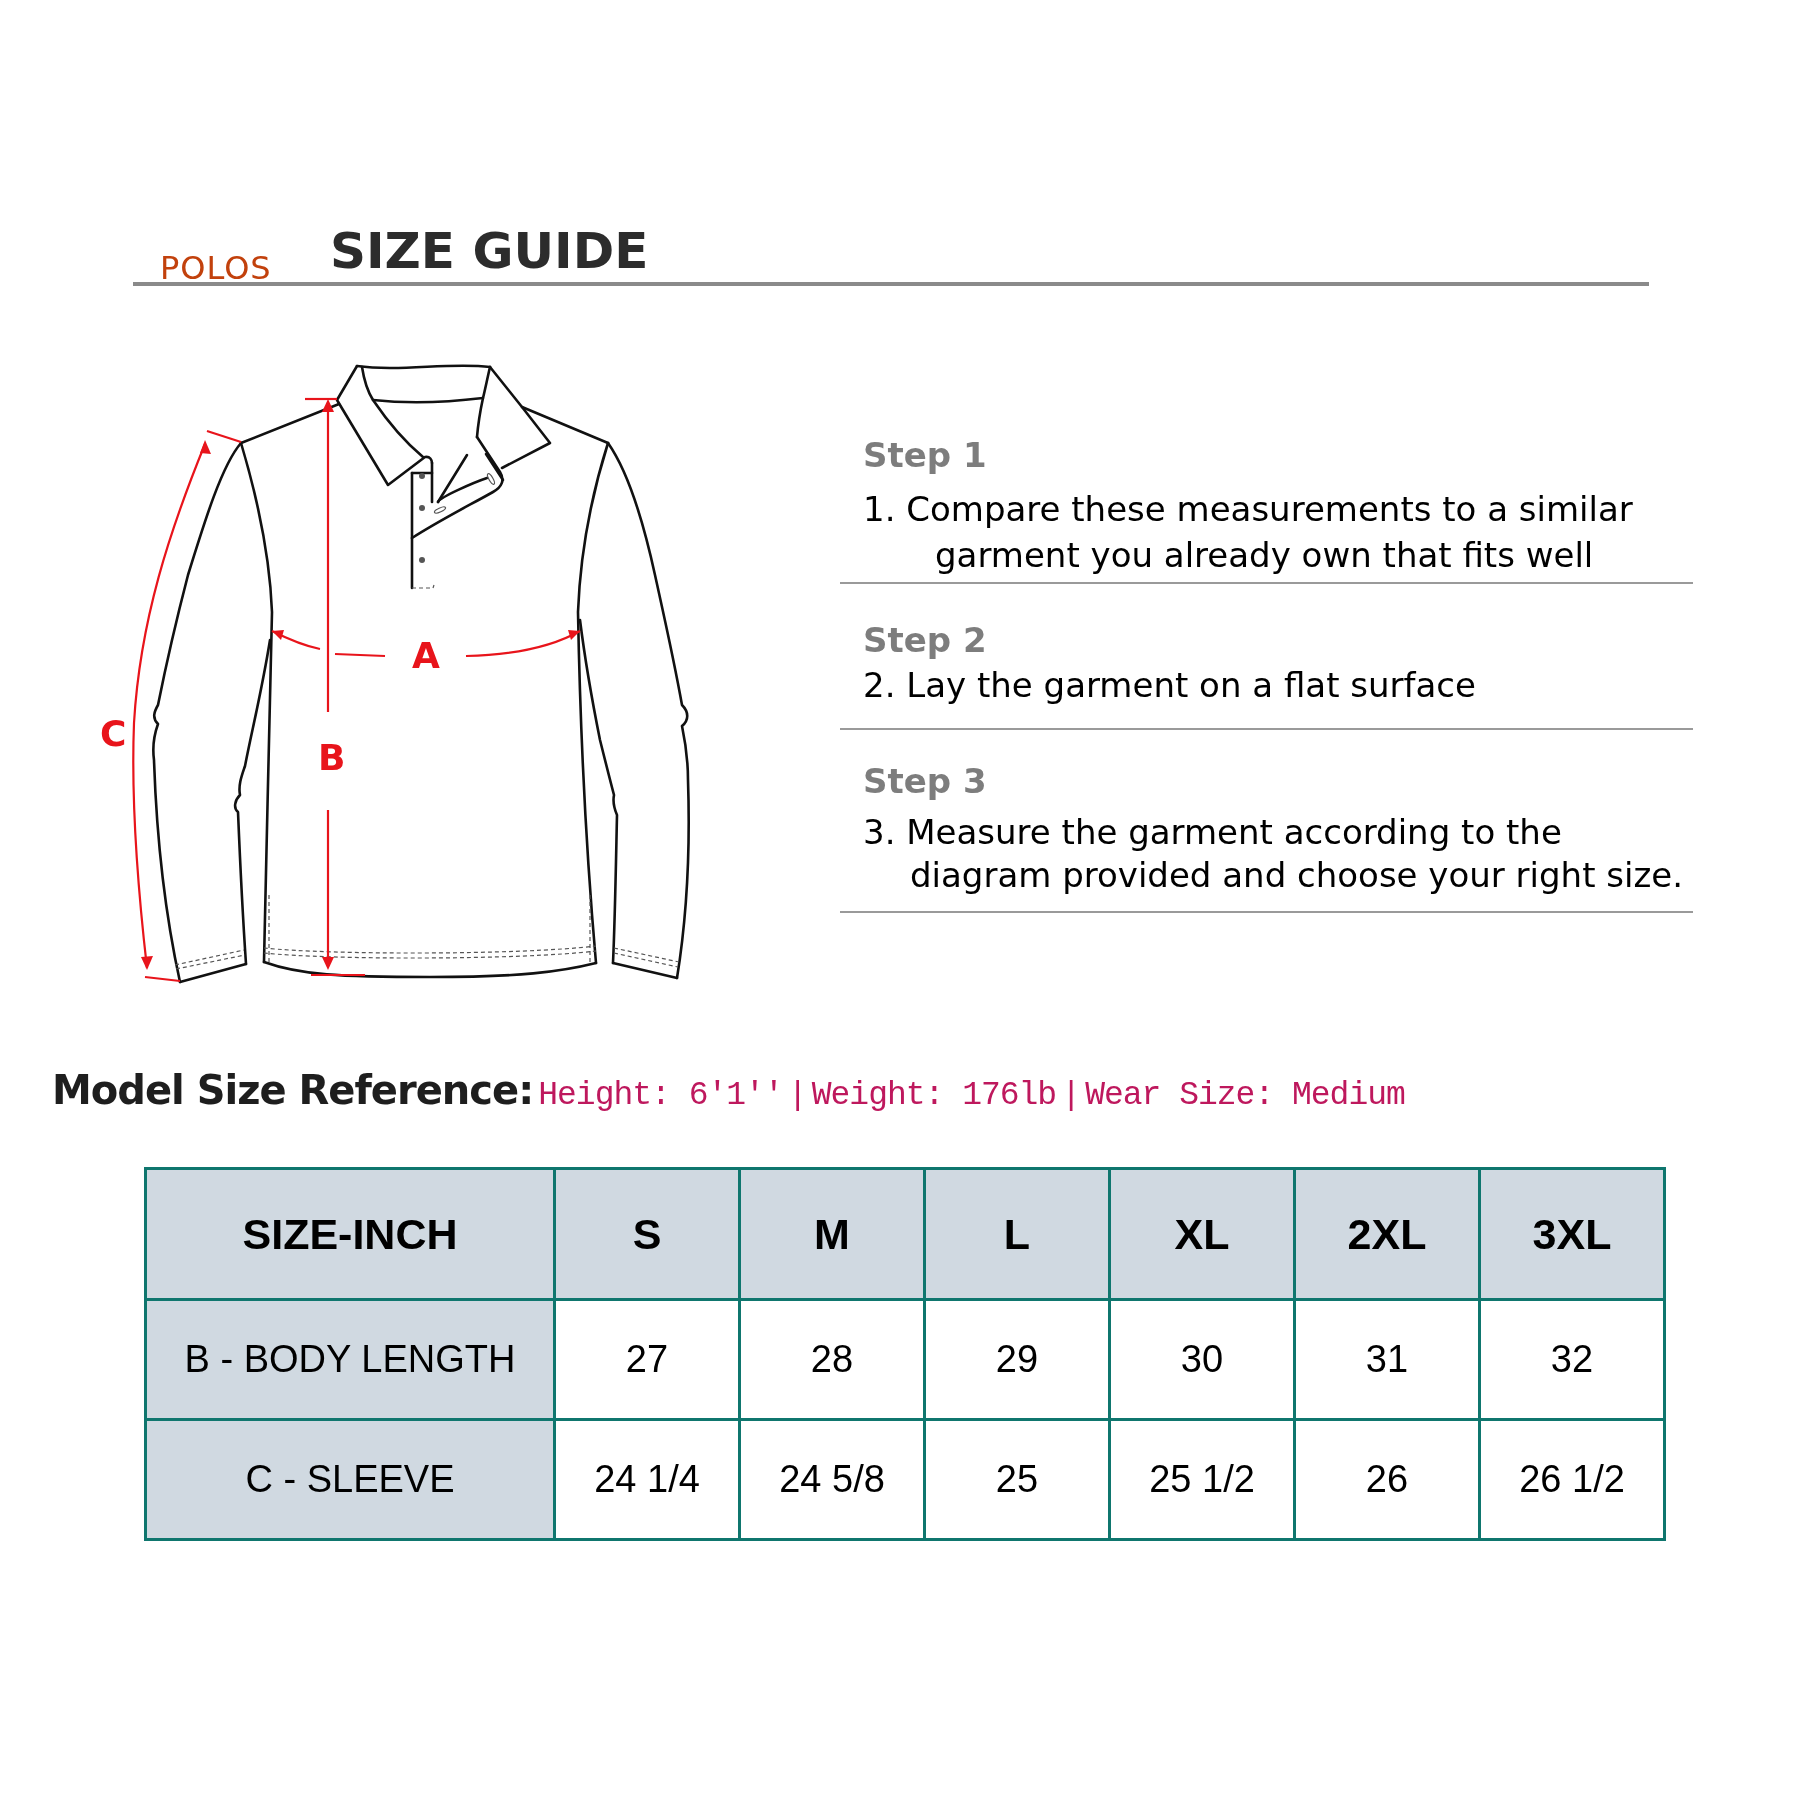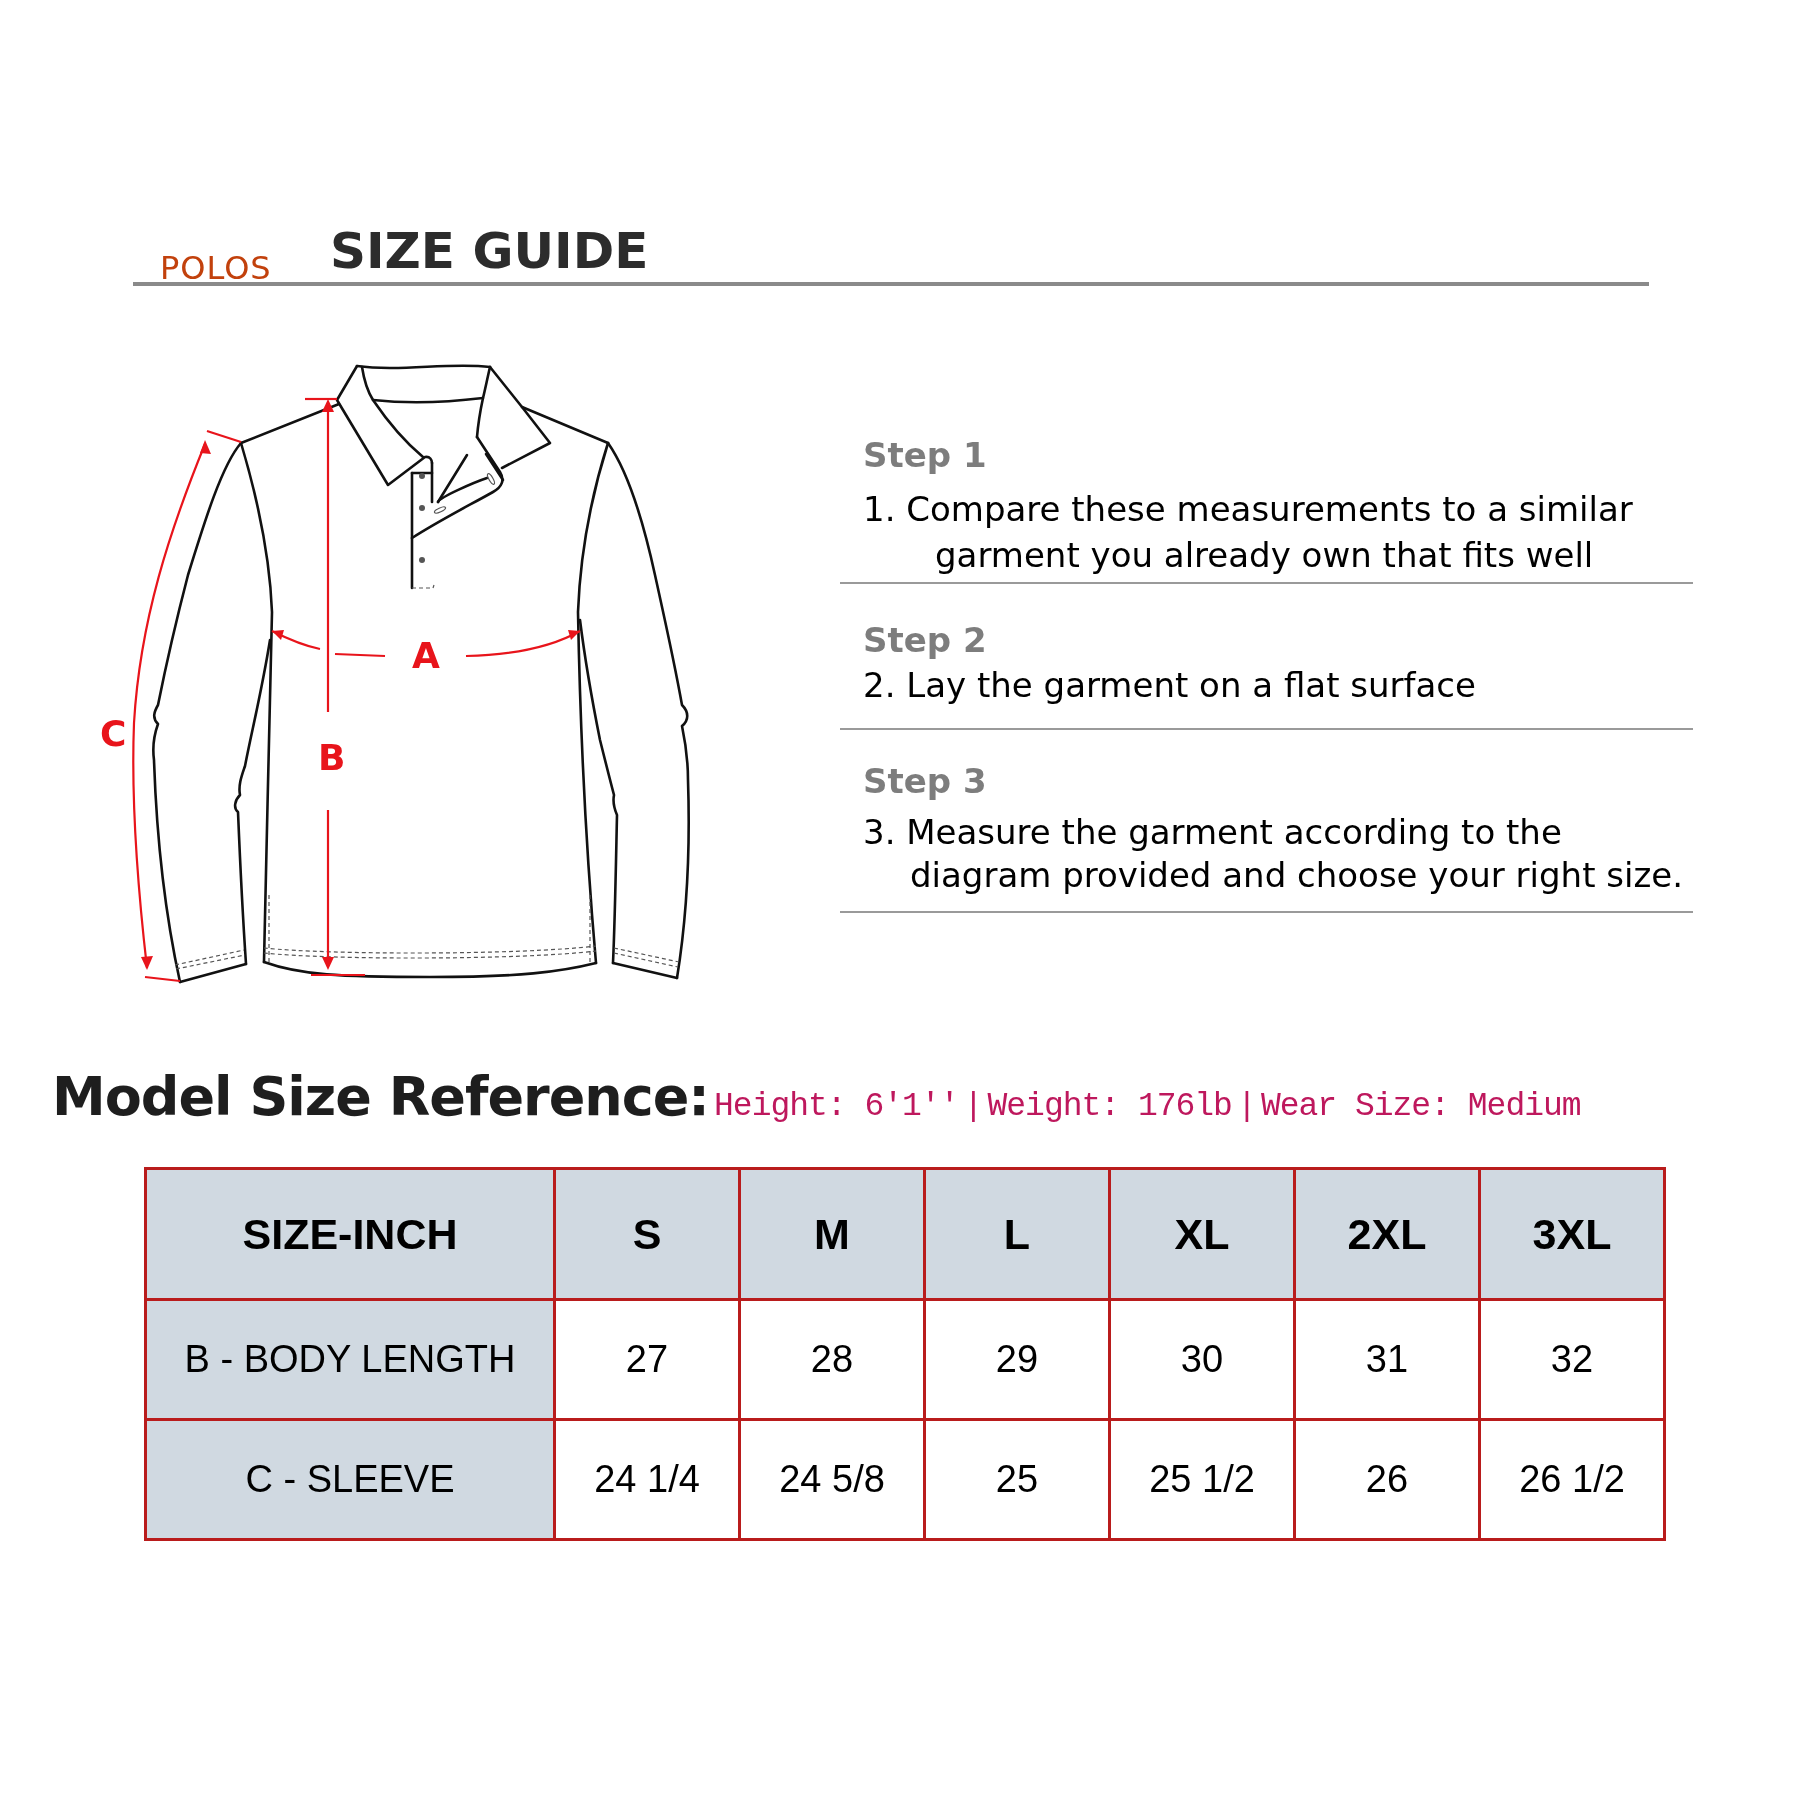--- a/index.html
+++ b/index.html
@@ -10,25 +10,25 @@
   .title-rule { left: 133px; top: 282px; width: 1516px; height: 4px; background: #8a8a8a; }
 
   .steps { left: 840px; top: 430px; width: 853px; }
   .step { position: absolute; left: 0; width: 853px; }
   .step-heading { position: absolute; left: 23px; font-size: 34px; font-weight: bold; color: #7d7d7d; font-family: "DejaVu Sans", sans-serif; line-height: 1; }
   .step-line { position: absolute; left: 23px; font-size: 34px; color: #000000; font-family: "DejaVu Sans", sans-serif; white-space: nowrap; line-height: 1; }
   .step-line.indent { left: 70px; }
   .step-rule { position: absolute; left: 0; width: 853px; height: 2px; background: #9a9a9a; }
 
   .model-ref { left: 52px; top: 1070px; white-space: nowrap; line-height: 1; }
-  .model-ref .label { font-size: 54px; font-weight: bold; color: #1e1e1e; font-family: "DejaVu Sans", sans-serif; letter-spacing: -1px; margin-top: 8px; }
+  .model-ref .label { font-size: 40px; font-weight: bold; color: #1e1e1e; font-family: "DejaVu Sans", sans-serif; letter-spacing: -1px; margin-top: 8px; }
   .model-ref .val { font-size: 33px; color: #be185d; font-family: Liberation Mono, monospace; letter-spacing: -1px; }
 
   table.size-table { position: absolute; left: 144px; top: 1167px; border-collapse: collapse; table-layout: fixed; }
-  .size-table td, .size-table th { border: 3px solid #b91c1c; text-align: center; vertical-align: middle; padding: 0; font-family: "Liberation Sans", sans-serif; color: #000; }
+  .size-table td, .size-table th { border: 3px solid #0f766e; text-align: center; vertical-align: middle; padding: 0; font-family: "Liberation Sans", sans-serif; color: #000; }
   .size-table th { background: #d0d9e1; height: 128px; font-size: 43px; font-weight: bold; }
   .size-table td { height: 117px; font-size: 38px; background: #fff; }
   .size-table td.rowhead { background: #d0d9e1; }
   .size-table col.c0 { width: 409px; }
   .size-table col.cn { width: 185px; }
 
   svg.diagram { position: absolute; left: 0; top: 0; }
   .red-label { position: absolute; color: #e8141b; font-weight: bold; font-family: "DejaVu Sans", sans-serif; font-size: 36px; line-height: 1; }
 </style>
 </head>

